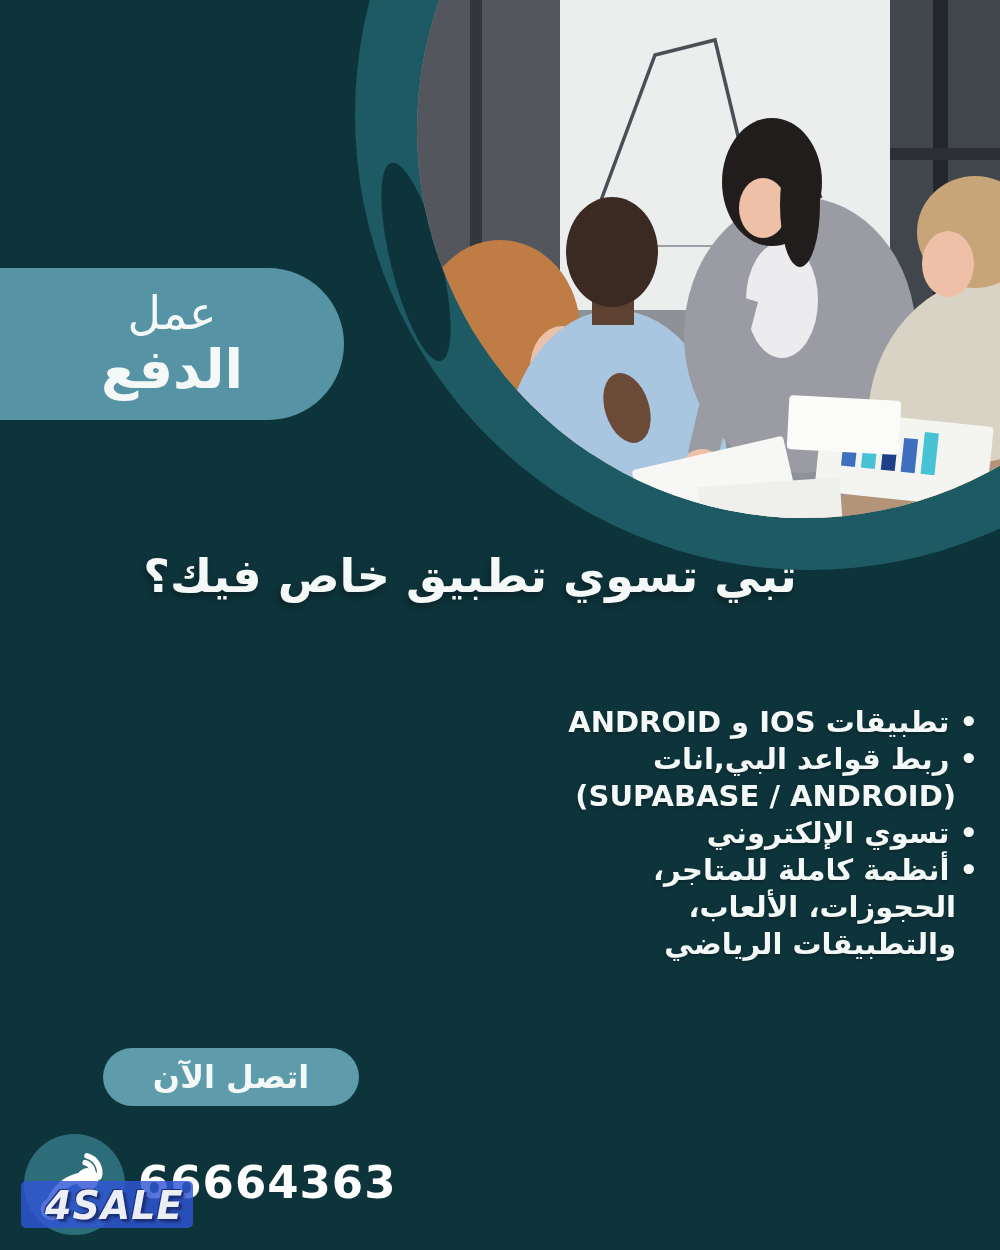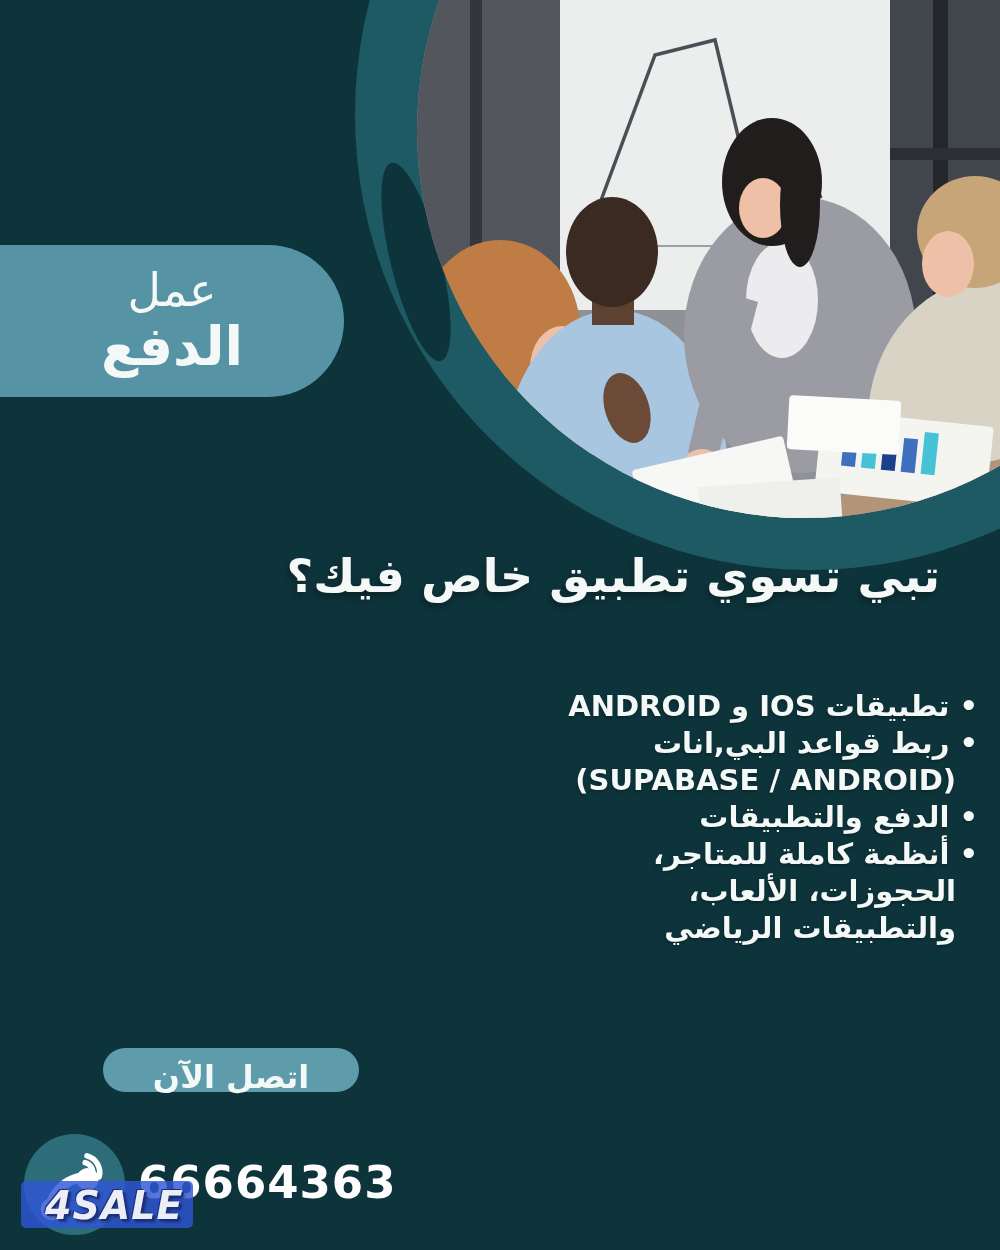--- a/index.html
+++ b/index.html
@@ -18,55 +18,55 @@
     margin:0 auto;
     background:var(--bg);
     overflow:hidden;
     font-family:"DejaVu Sans", sans-serif;
     color:var(--ink);
   }
   .hero{position:absolute;inset:0;pointer-events:none;}
 
   
   .badge{
-    position:absolute;left:0;top:245px;
+    position:absolute;left:0;top:268px;
     width:344px;height:152px;
     background:var(--badge);
     border-radius:0 76px 76px 0;
     display:flex;flex-direction:column;justify-content:center;
     direction:rtl;text-align:center;line-height:1.12;
   }
   .badge .l1{font-size:46px;font-weight:500;}
   .badge .l2{font-size:54px;font-weight:800;}
 
   
   .headline{
     position:absolute;left:0;top:548px;width:940px;
-    direction:rtl;
+    direction:rtl;text-align:center;
     font-weight:800;
     text-shadow:-2px 4px 7px rgba(0,0,0,.35);
   }
   .headline .h1{font-size:46px;line-height:1.25;}
   .headline .h2{font-size:44px;line-height:1.25;margin-top:2px;}
 
   
   .services{
-    position:absolute;top:688px;right:22px;width:460px;
+    position:absolute;top:704px;right:22px;width:460px;
     margin:0;padding:0;list-style:none;
     direction:rtl;text-align:right;
     font-size:29px;font-weight:700;line-height:37px;
     text-shadow:-1px 2px 3px rgba(0,0,0,.25);
   }
   .services li{ text-indent:-22px;padding-right:22px;margin:0; }
   .services li::before{ content:"\2022\00A0"; }
 
   
   .call-btn{
     position:absolute;left:103px;top:1048px;
-    width:256px;height:44px;
+    width:256px;height:58px;
     background:var(--button);
     border:none;border-radius:29px;
     color:var(--ink);
     font-family:"DejaVu Sans", sans-serif;
     font-size:32px;font-weight:700;
     direction:rtl;text-align:center;line-height:58px;
     padding:0;cursor:pointer;
   }
 
   
@@ -189,21 +189,21 @@
     <div class="l2">الدفع</div>
   </div>
 
   <div class="headline">
     <div class="h1">تبي تسوي تطبيق خاص فيك؟</div>
   </div>
 
   <ul class="services">
     <li>تطبيقات IOS و ANDROID</li>
     <li>ربط قواعد البي,انات (SUPABASE / ANDROID)</li>
-    <li>الدفع والتطبيقات</li>
+    <li>تسوي الإلكتروني</li>
     <li>أنظمة كاملة للمتاجر، الحجوزات، الألعاب، والتطبيقات الرياضي</li>
   </ul>
 
   <button class="call-btn">اتصل الآن</button>
 
   <div class="phone-badge">
     <svg width="101" height="101" viewBox="0 0 100 100" aria-hidden="true">
       <g transform="translate(44,58) rotate(-40)" fill="#ffffff">
         <circle cx="-23" cy="2" r="11"></circle>
         <circle cx="23" cy="2" r="11"></circle>

